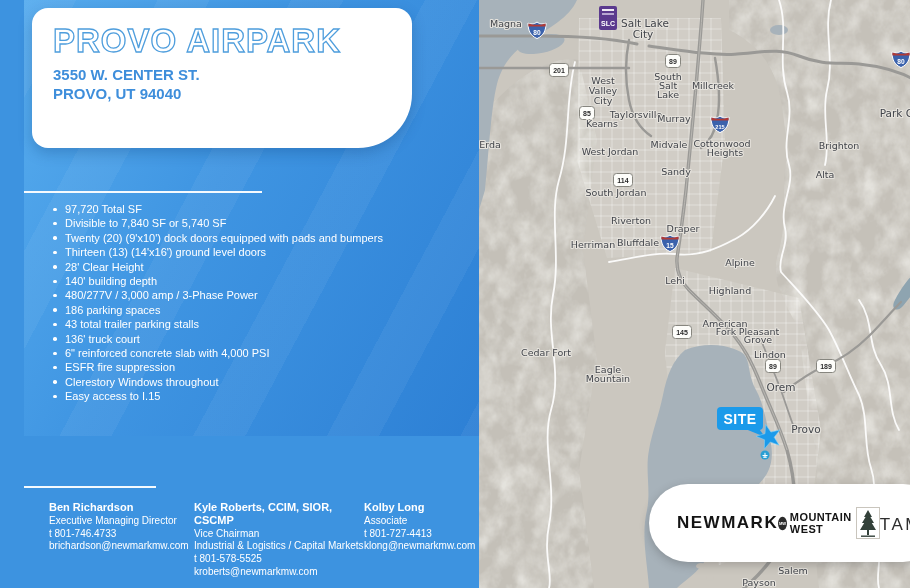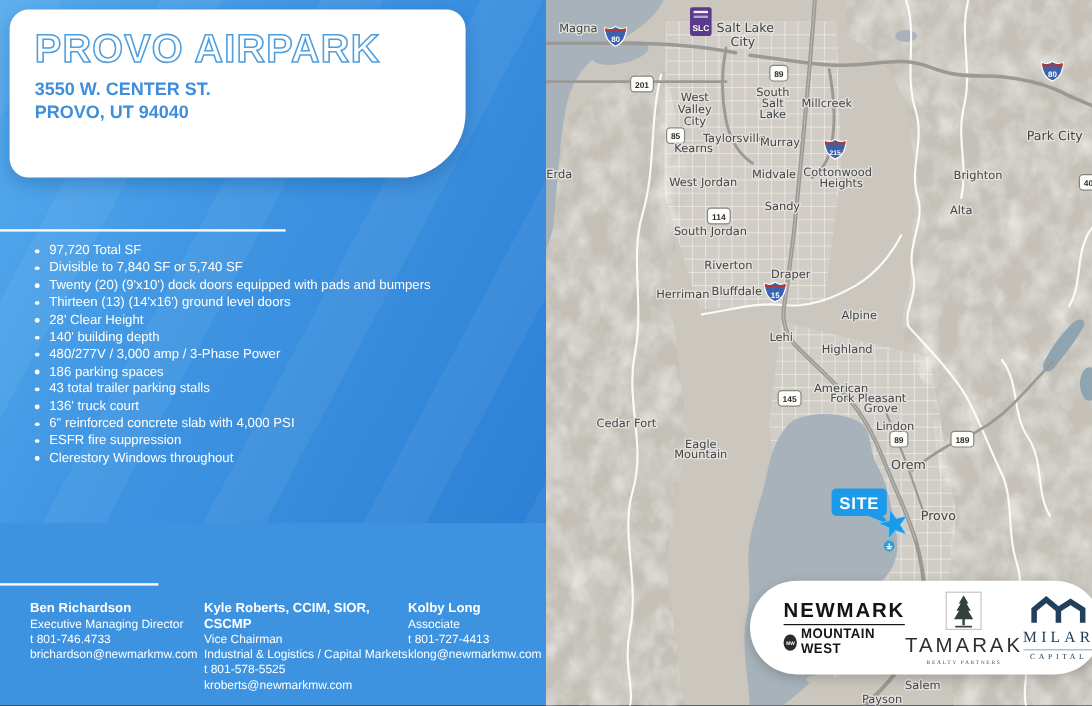--- a/index.html
+++ b/index.html
@@ -1,21 +1,21 @@
 <!DOCTYPE html>
 <html><head>
 <meta charset="utf-8">
 <style>
   html,body{margin:0;padding:0;background:#222;}
   *{box-sizing:border-box;}
   .flyer{position:relative;width:910px;height:588px;overflow:hidden;display:flex;
          font-family:"Liberation Sans",sans-serif;background:#3d93e0;}
   
   .left-panel{position:relative;width:455px;height:436px;flex:0 0 auto;
-    background:linear-gradient(118deg,#57acee 0%,#3f95e2 42%,#2d80d5 100%);}
+    background:linear-gradient(118deg,#57acee 0%,#3f95e2 42%,#2d80d5 100%);margin-left:24px;}
   .left-panel::after{content:"";position:absolute;inset:0;pointer-events:none;
     background:repeating-linear-gradient(118deg,rgba(255,255,255,.05) 0 46px,rgba(255,255,255,0) 46px 118px);}
   .header-card{position:absolute;top:8px;left:8px;width:380px;height:140px;background:#fff;
     border-radius:16px 16px 54px 16px;padding:16px 10px 0 21px;z-index:2;
     box-shadow:0 5px 14px rgba(10,60,120,.28);}
   .title-outline{font-size:33px;font-weight:800;letter-spacing:1px;color:#fff;
     -webkit-text-stroke:1.3px #4f9edd;text-shadow:0 0 0 rgba(0,0,0,0);line-height:34px;margin:0;}
   .title-solid{font-size:23px;font-weight:800;color:#1f78d1;margin:1px 0 0 0;line-height:26px;letter-spacing:.2px;}
   .addr{font-size:15px;font-weight:700;color:#3e8edb;line-height:19px;}
   .addr-wrap{margin-top:7px;}
@@ -42,21 +42,21 @@
   .mlabel{font-family:"DejaVu Sans",sans-serif;font-size:9.5px;fill:#42454b;
     paint-order:stroke;stroke:#e6e3dd;stroke-width:2.2px;stroke-linejoin:round;text-anchor:middle;}
   .mlabel.big{font-size:10.5px;}
   .shield-num{font-family:"Liberation Sans",sans-serif;font-weight:700;text-anchor:middle;}
   .site-text{font-family:"Liberation Sans",sans-serif;font-weight:800;font-size:14px;fill:#fff;
     text-anchor:middle;letter-spacing:.5px;}
   
   .logo-pill{position:absolute;left:170px;right:-8px;top:484px;height:78px;background:#fff;
     border-radius:40px;z-index:3;display:flex;align-items:center;justify-content:space-around;
     padding:0 34px 0 28px;box-shadow:0 3px 10px rgba(40,40,40,.25);}
-  .logo{display:flex;flex-direction:column;align-items:center;justify-content:space-between;}
+  .logo{display:flex;flex-direction:row;align-items:center;justify-content:space-between;}
   .nm-word{font-size:17px;font-weight:700;letter-spacing:1.5px;color:#141414;
     font-family:"Liberation Sans",sans-serif;}
   .nm-rule{width:100%;height:1.6px;background:#141414;margin:1px 0 2px 0;}
   .nm-sub{display:flex;align-items:center;gap:3px;font-size:11px;font-weight:700;letter-spacing:.4px;
     color:#141414;font-family:"Liberation Sans",sans-serif;transform:scaleY(1.05);}
   .nm-badge{width:13px;height:13px;border-radius:50%;background:#2b2b2b;color:#fff;font-size:4px;
     font-weight:700;display:flex;align-items:center;justify-content:center;letter-spacing:0;}
   .tm-frame{width:30px;height:32px;border:1px solid #c9c5bd;display:flex;align-items:flex-end;justify-content:center;}
   .tm-word{font-family:Liberation Sans, sans-serif;font-size:17px;letter-spacing:2.5px;color:#2e2e2e;margin-top:3px;}
   .tm-sub{font-family:"Liberation Serif",serif;font-size:4.6px;letter-spacing:1.4px;color:#555;margin-top:1px;}
@@ -87,20 +87,21 @@
           <li>Thirteen (13) (14'x16') ground level doors</li>
           <li>28' Clear Height</li>
           <li>140' building depth</li>
           <li>480/277V / 3,000 amp / 3-Phase Power</li>
           <li>186 parking spaces</li>
           <li>43 total trailer parking stalls</li>
           <li>136' truck court</li>
           <li>6" reinforced concrete slab with 4,000 PSI</li>
           <li>ESFR fire suppression</li>
           <li>Clerestory Windows throughout</li>
+          <li>Easy access to I.15</li>
         </ul>
     </div>
 
     <div class="section contacts">
       <div class="rule"></div>
       <div class="contact-row" id="contact-row">
           <div class="contact">
             <div class="c-name">Ben Richardson</div>
             <div class="c-title">Executive Managing Director</div>
             <div class="c-phone">t  801-746.4733</div>

